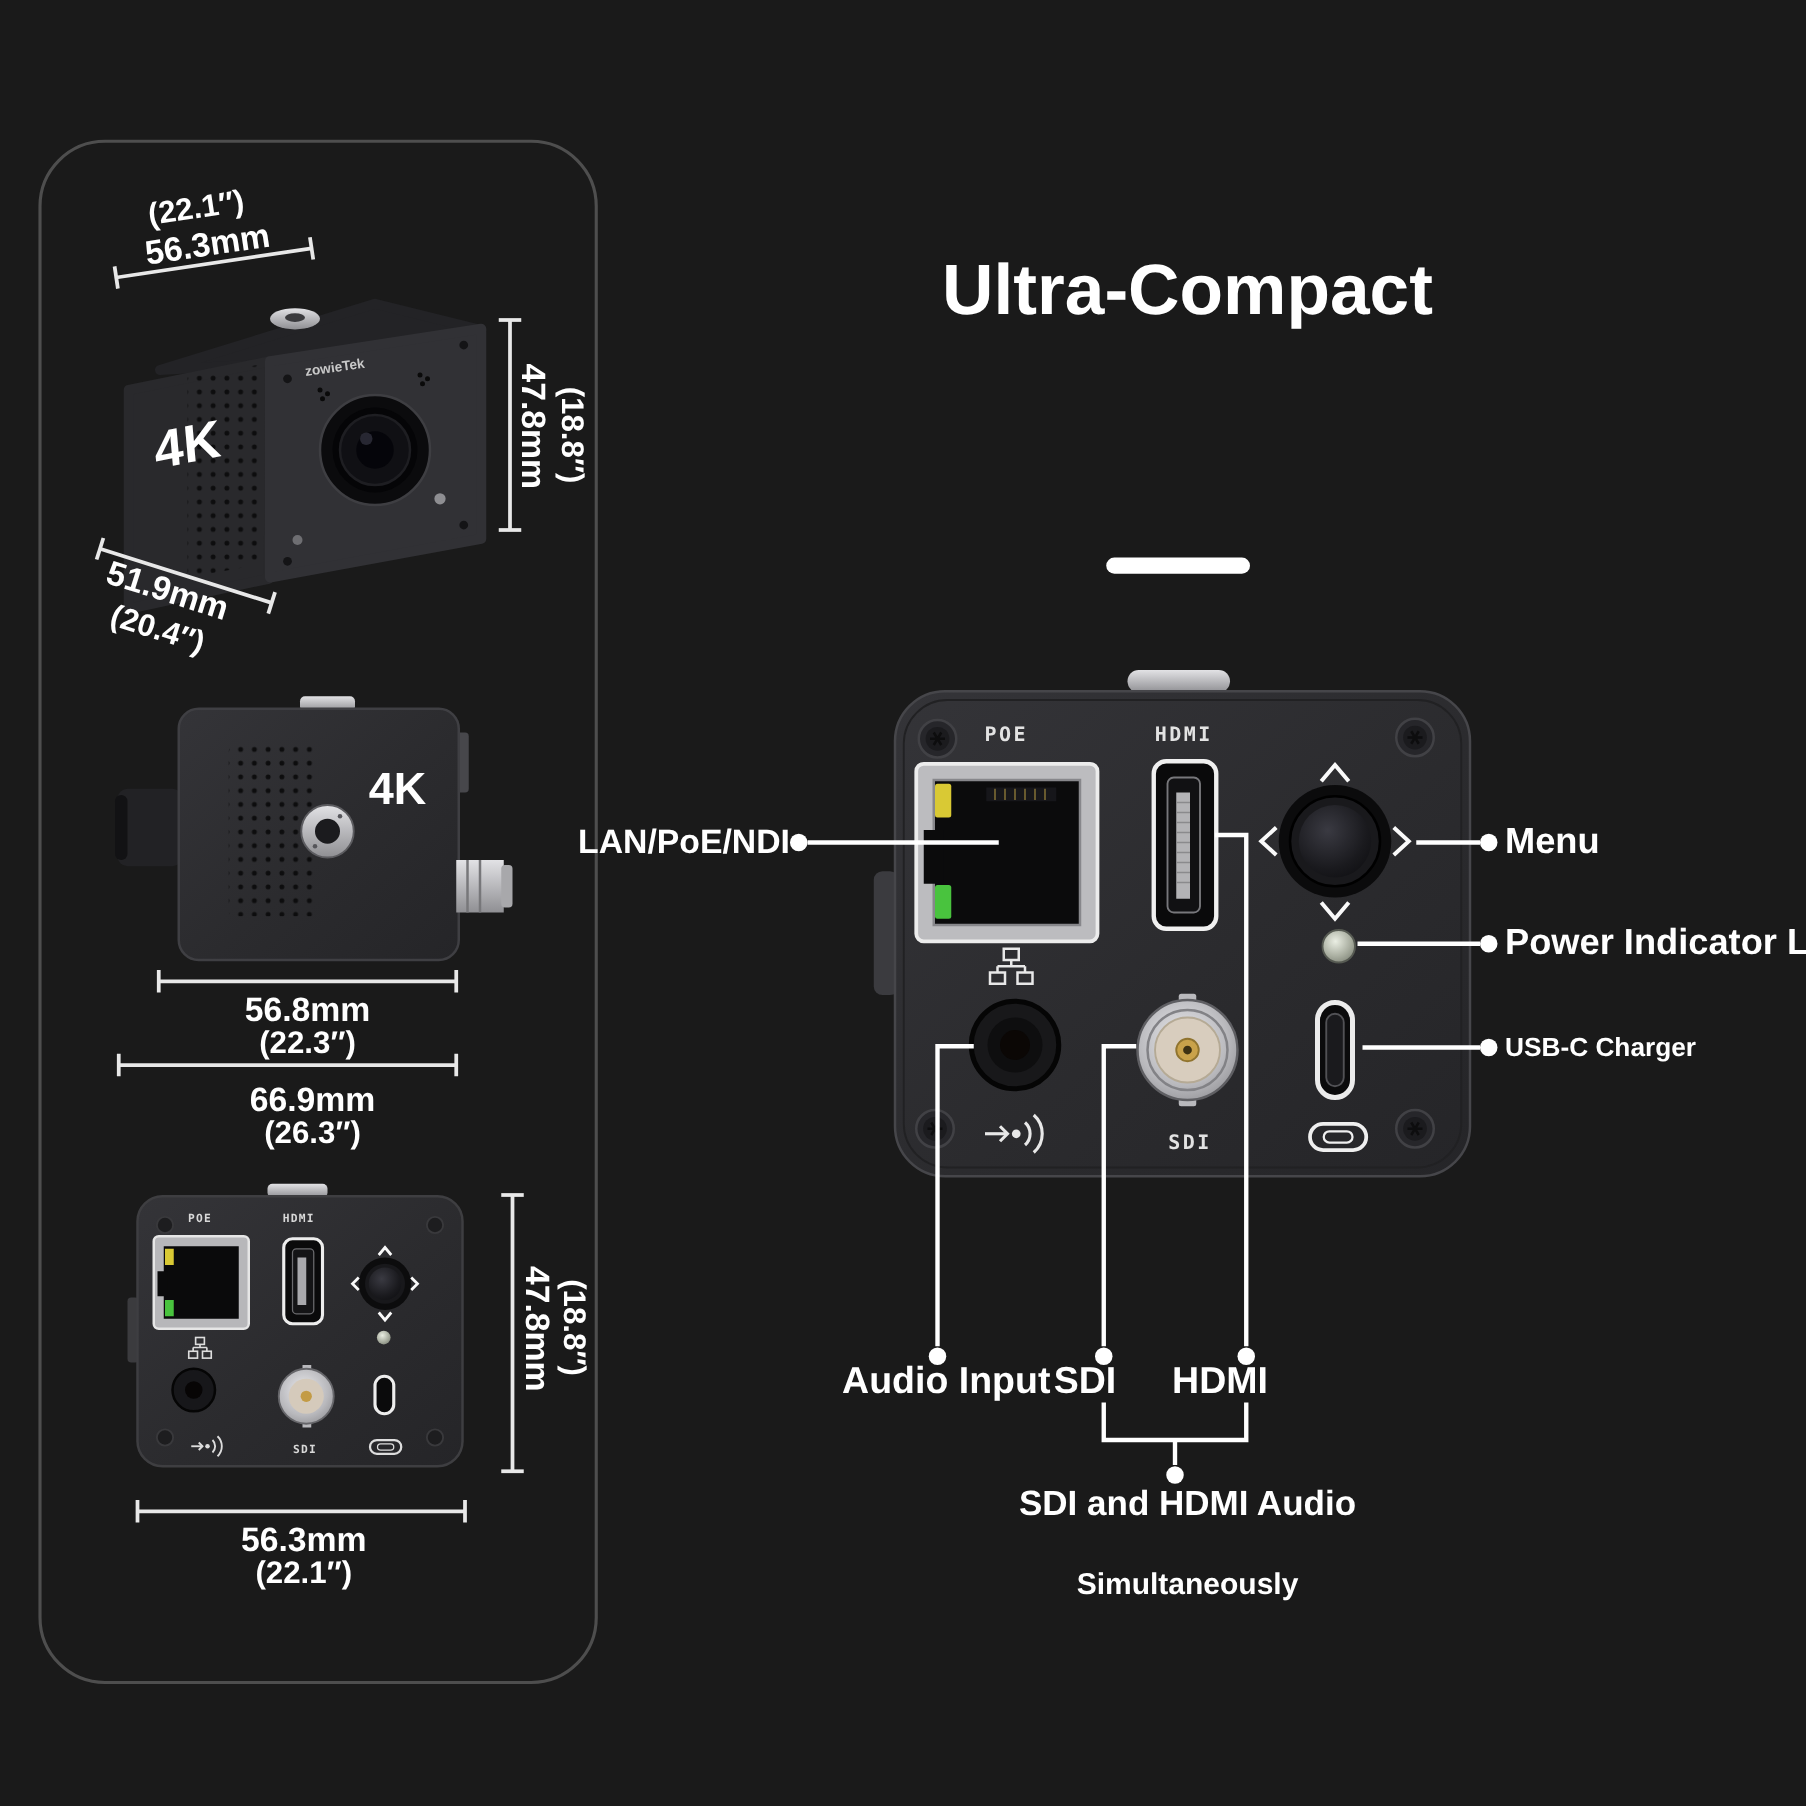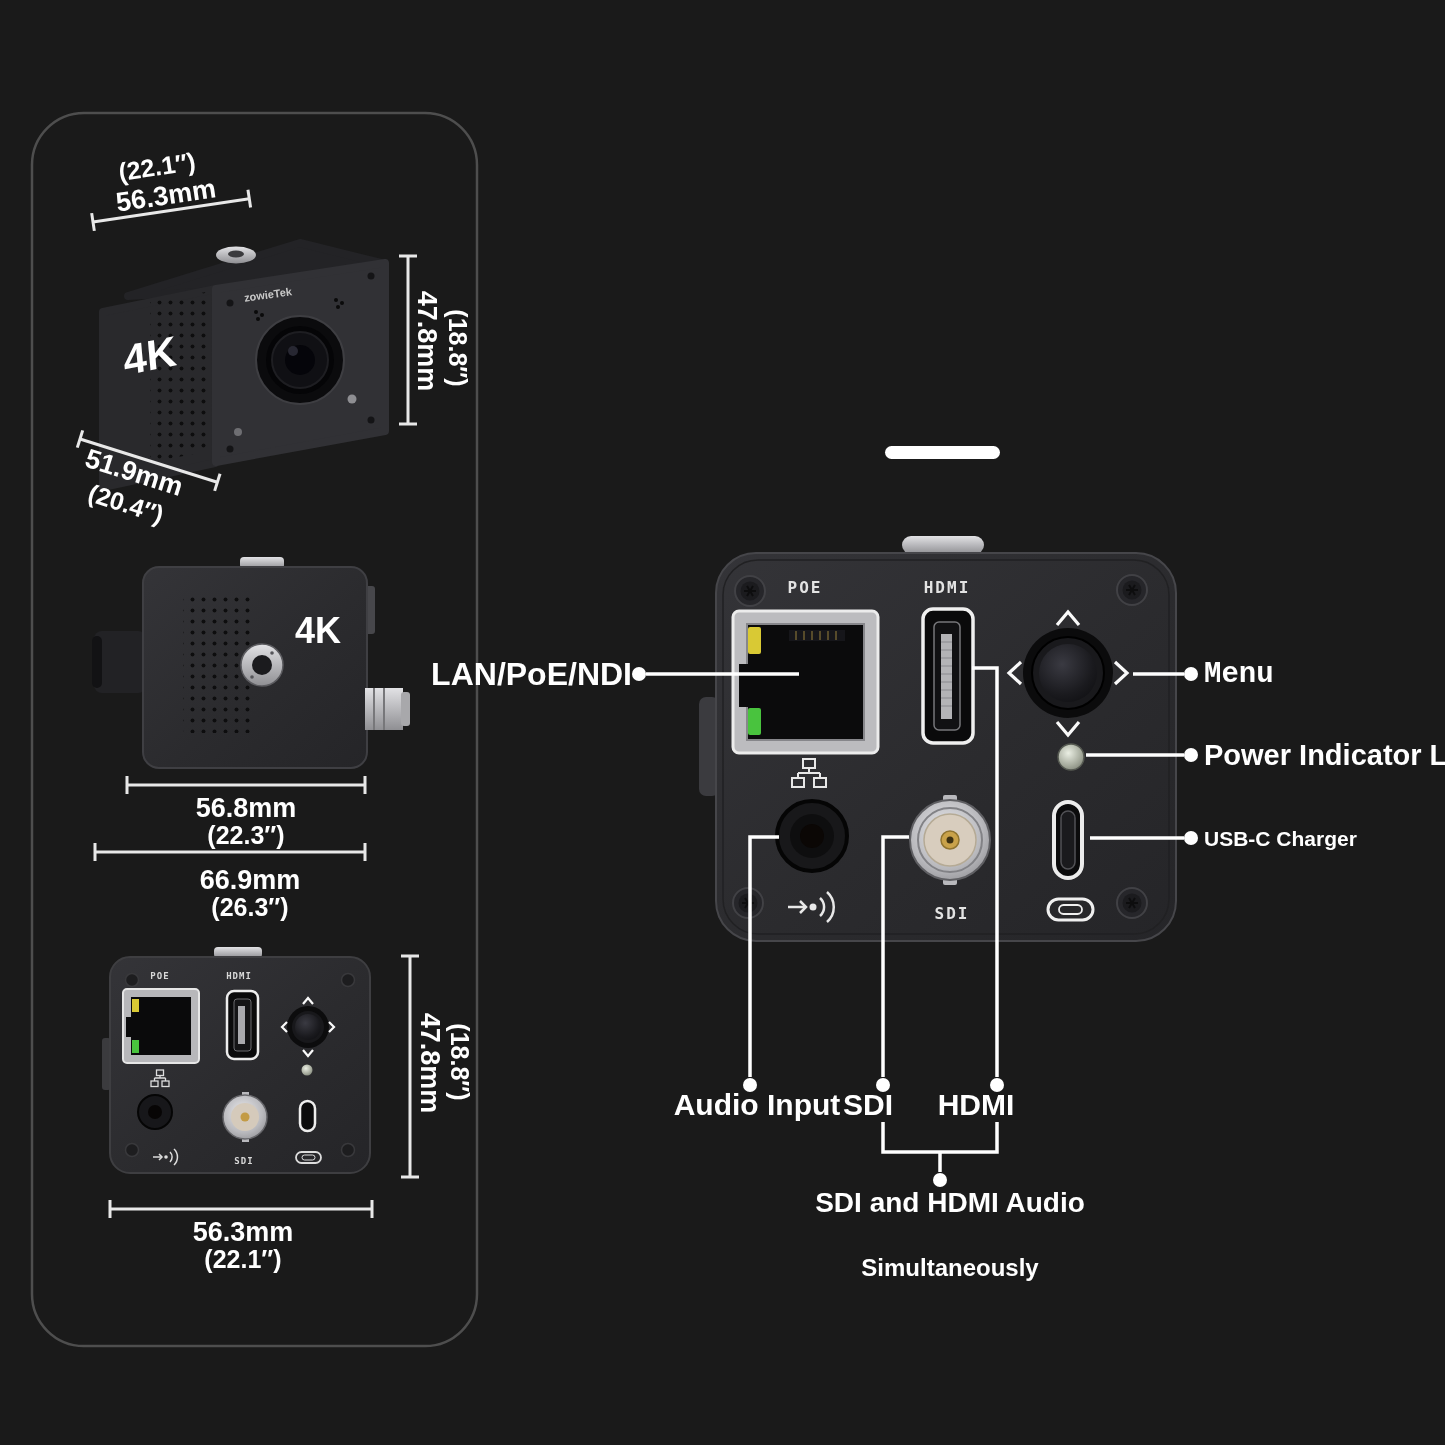--- a/index.html
+++ b/index.html
@@ -326,20 +326,21 @@
     <circle cx="1191" cy="674" r="7"></circle>
     <circle cx="1191" cy="755" r="7"></circle>
     <circle cx="1191" cy="838" r="7"></circle>
     <circle cx="750" cy="1085" r="7"></circle>
     <circle cx="883" cy="1085" r="7"></circle>
     <circle cx="997" cy="1085" r="7"></circle>
     <circle cx="940" cy="1180" r="7"></circle>
   </g>
 </svg>
 
+<div class="t" style="left:950px;top:233px;font-size:57px;">Ultra-Compact</div>
 <div class="divider"></div>
 
 <div class="t" style="left:150px;top:356px;font-size:42px;transform:translate(-50%,-50%) rotate(-11deg) skewX(-6deg);">4K</div>
 <div class="t" style="left:268px;top:295px;font-size:11px;color:#c8c8c8;transform:translate(-50%,-50%) rotate(-8deg);">zowieTek</div>
 <div class="t" style="left:157px;top:167px;font-size:25px;transform:translate(-50%,-50%) rotate(-8.5deg);">(22.1″)</div>
 <div class="t" style="left:166px;top:196px;font-size:27px;transform:translate(-50%,-50%) rotate(-8.5deg);">56.3mm</div>
 <div class="t" style="left:457px;top:348px;font-size:25px;transform:translate(-50%,-50%) rotate(90deg);">(18.8″)</div>
 <div class="t" style="left:426px;top:341px;font-size:27px;transform:translate(-50%,-50%) rotate(90deg);">47.8mm</div>
 <div class="t" style="left:134px;top:473px;font-size:27px;transform:translate(-50%,-50%) rotate(17.5deg);">51.9mm</div>
 <div class="t" style="left:126px;top:504px;font-size:25px;transform:translate(-50%,-50%) rotate(17.5deg);">(20.4″)</div>
@@ -355,22 +356,22 @@
 <div class="t mono-s" style="left:244px;top:1161px;font-size:9px;">SDI</div>
 <div class="t" style="left:459px;top:1062px;font-size:25px;transform:translate(-50%,-50%) rotate(90deg);">(18.8″)</div>
 <div class="t" style="left:429px;top:1063px;font-size:27px;transform:translate(-50%,-50%) rotate(90deg);">47.8mm</div>
 <div class="t" style="left:243px;top:1232px;font-size:27px;">56.3mm</div>
 <div class="t" style="left:243px;top:1259px;font-size:25px;">(22.1″)</div>
 
 <div class="t mono" style="left:805px;top:588px;font-size:16px;">POE</div>
 <div class="t mono" style="left:947px;top:588px;font-size:16px;">HDMI</div>
 <div class="t mono" style="left:952px;top:914px;font-size:16px;">SDI</div>
 
-<div class="t" style="left:632px;top:674px;font-size:32px;transform:translate(-100%,-50%);">LAN/PoE/NDI</div>
-<div class="t" style="left:1204px;top:674px;font-size:29px;transform:translate(0,-50%);font-family:Liberation Mono, monospace;">Menu</div>
+<div class="t" style="left:632px;top:674px;font-size:27px;transform:translate(-100%,-50%);">LAN/PoE/NDI</div>
+<div class="t" style="left:1204px;top:674px;font-size:29px;transform:translate(0,-50%);">Menu</div>
 <div class="t" style="left:1204px;top:755px;font-size:29px;transform:translate(0,-50%);">Power Indicator Light</div>
 <div class="t" style="left:1204px;top:838px;font-size:21px;transform:translate(0,-50%);">USB-C Charger</div>
 <div class="t" style="left:757px;top:1105px;font-size:30px;text-align:center;">Audio Input</div>
 <div class="t" style="left:868px;top:1105px;font-size:30px;">SDI</div>
 <div class="t" style="left:976px;top:1105px;font-size:30px;">HDMI</div>
 <div class="t" style="left:950px;top:1203px;font-size:28px;">SDI and HDMI Audio</div>
 <div class="t" style="left:950px;top:1268px;font-size:24px;">Simultaneously</div>
 
 </div>
 

